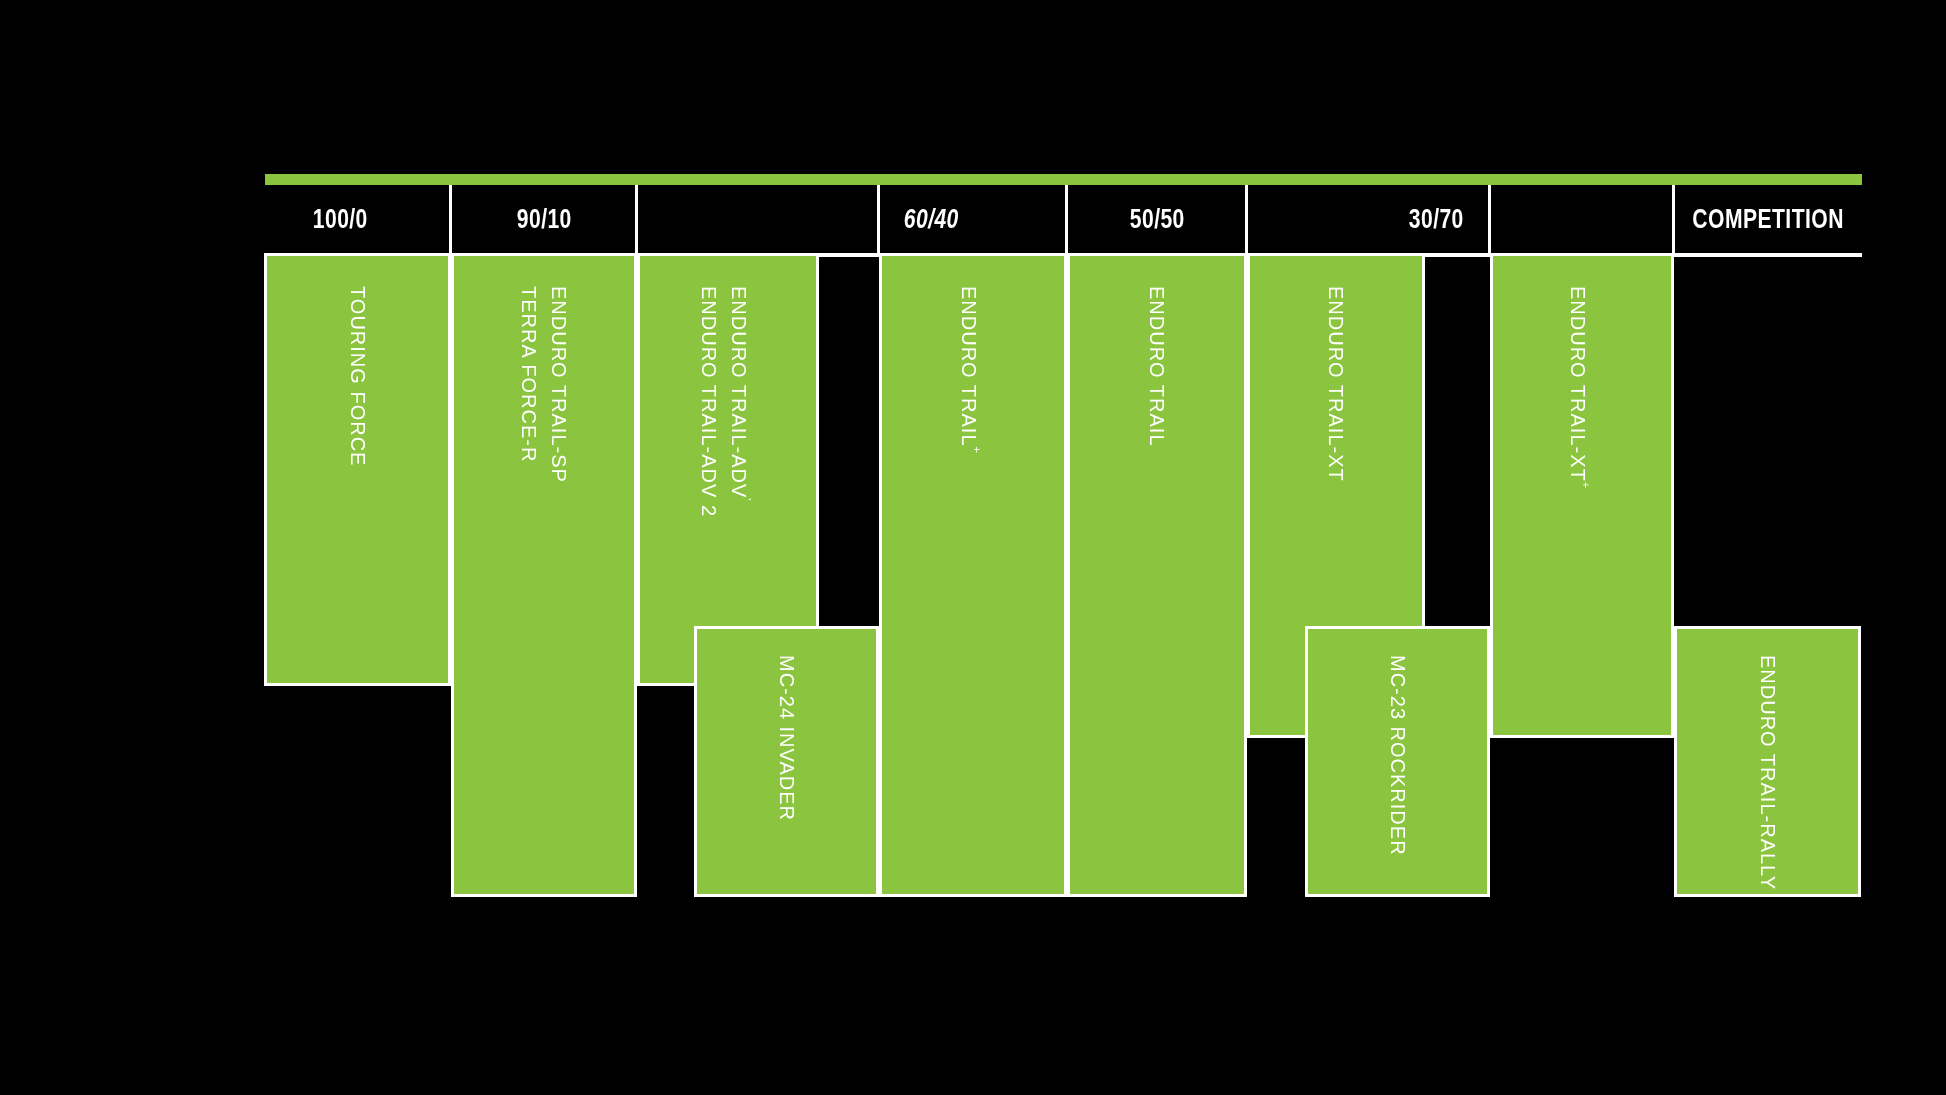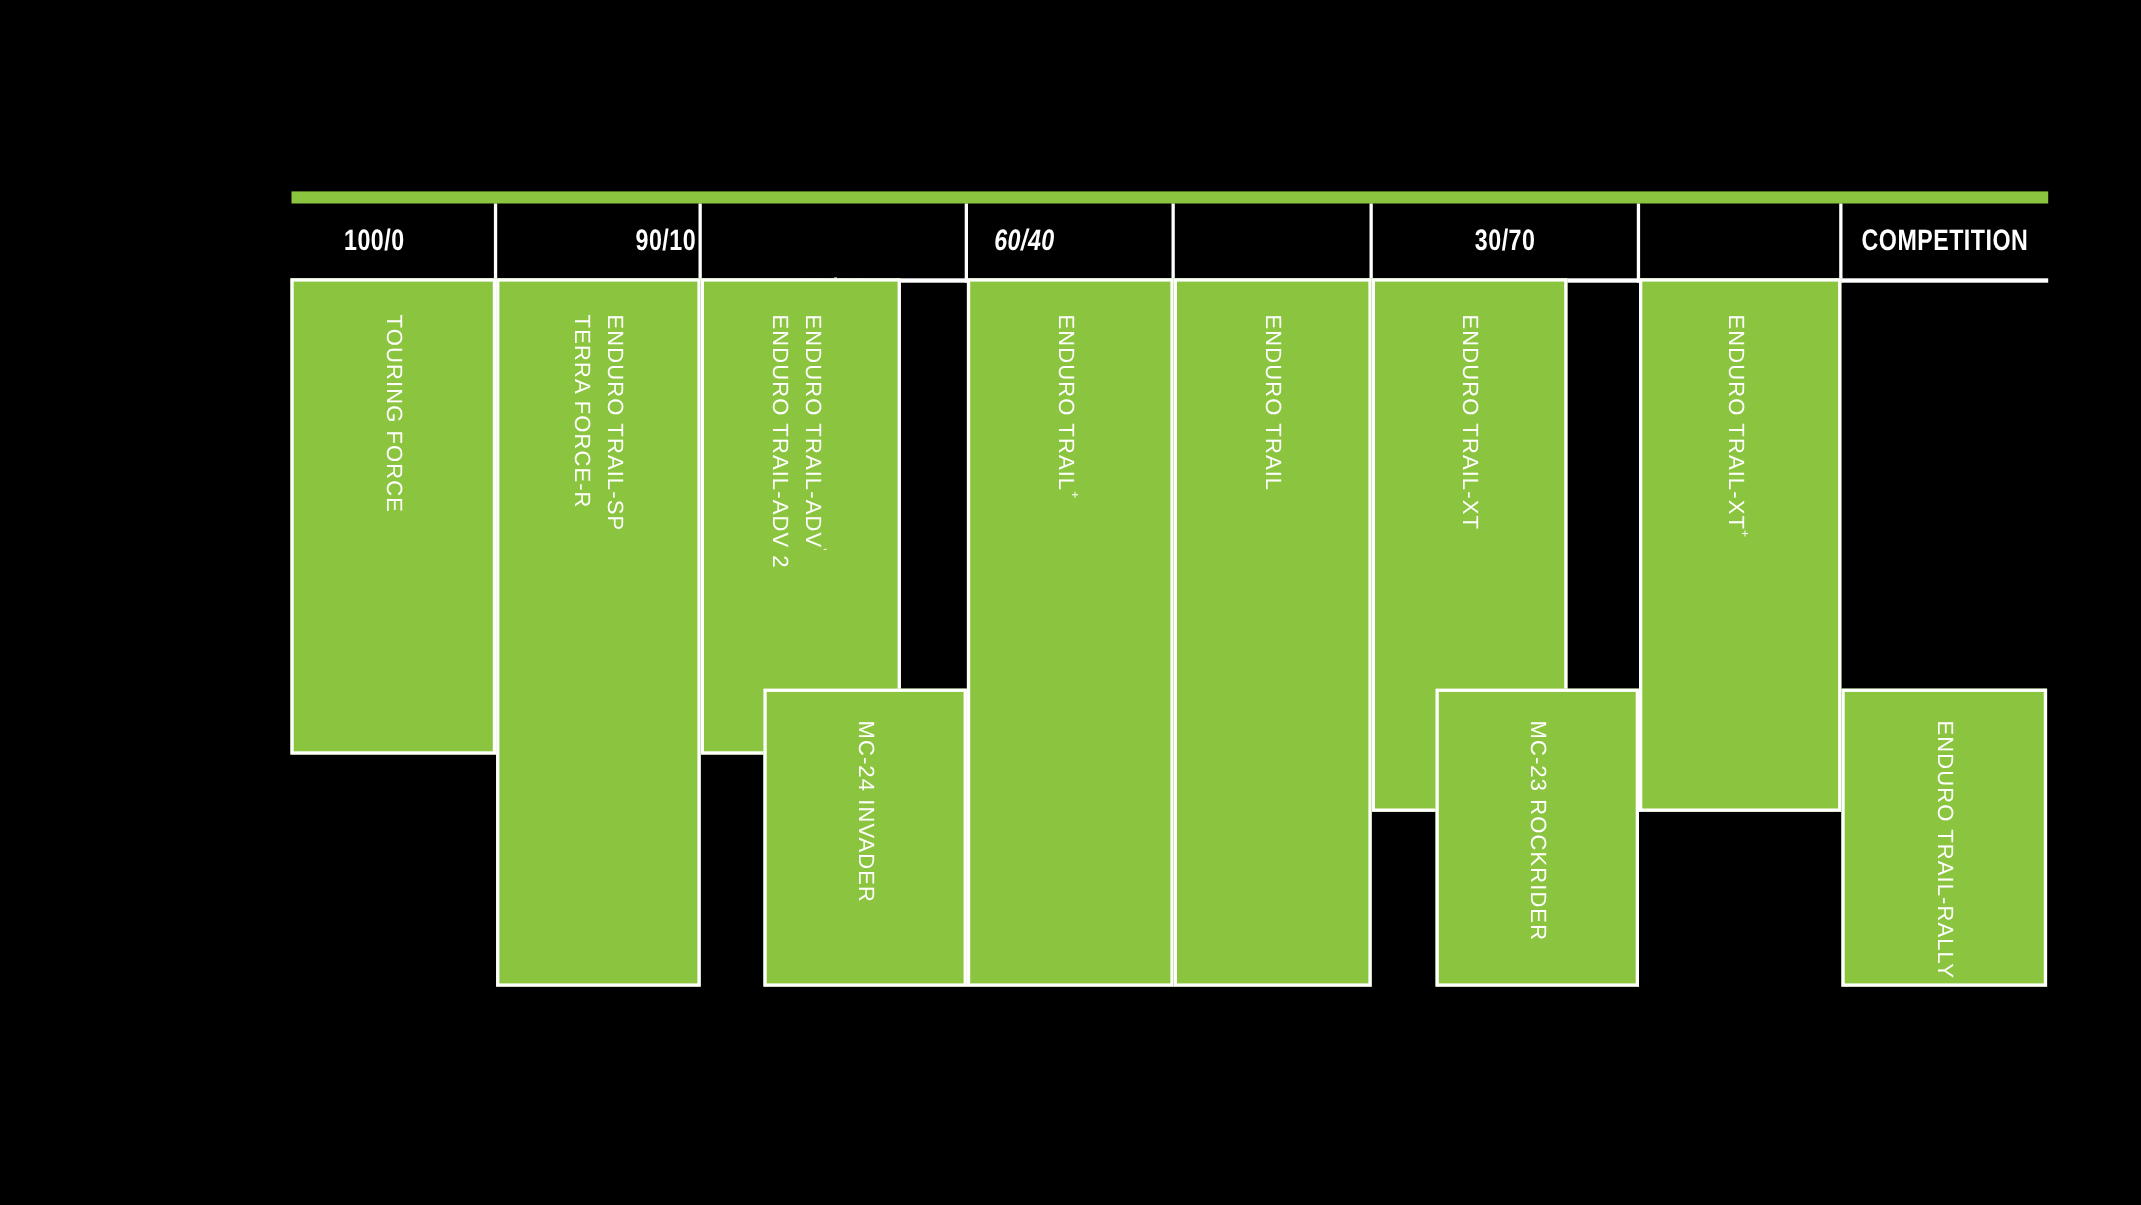--- a/index.html
+++ b/index.html
@@ -63,30 +63,33 @@
 </head>
 <body>
 
 <div class="stage">
 
   <div class="topbar"></div>
 
   <div class="hcell" style="left:247px;width:186px;">
     <span class="hlabel">100/0</span>
   </div>
-  <div class="hcell" style="left:451px;width:186px;justify-content:flex-end;">
+  <div class="hcell" style="left:451px;width:186px;">
     <span class="hlabel">90/10</span>
   </div>
   <div class="hcell" style="left:637px;width:242px;margin-top:45px;">
     <span class="hlabel">70/30</span>
   </div>
   <div class="hcell" style="left:837px;width:188px;font-style:italic;">
     <span class="hlabel">60/40</span>
   </div>
-  <div class="hcell" style="left:1247px;width:243px;">
+  <div class="hcell" style="left:1067px;width:180px;">
+    <span class="hlabel">50/50</span>
+  </div>
+  <div class="hcell" style="left:1315px;width:243px;">
     <span class="hlabel">30/70</span>
   </div>
   <div class="hcell" style="left:1674px;width:188px;">
     <span class="hlabel">COMPETITION</span>
   </div>
 
   <div class="vsep" style="left:449px;"></div>
   <div class="vsep" style="left:635px;"></div>
   <div class="vsep" style="left:877px;"></div>
   <div class="vsep" style="left:1065px;"></div>

